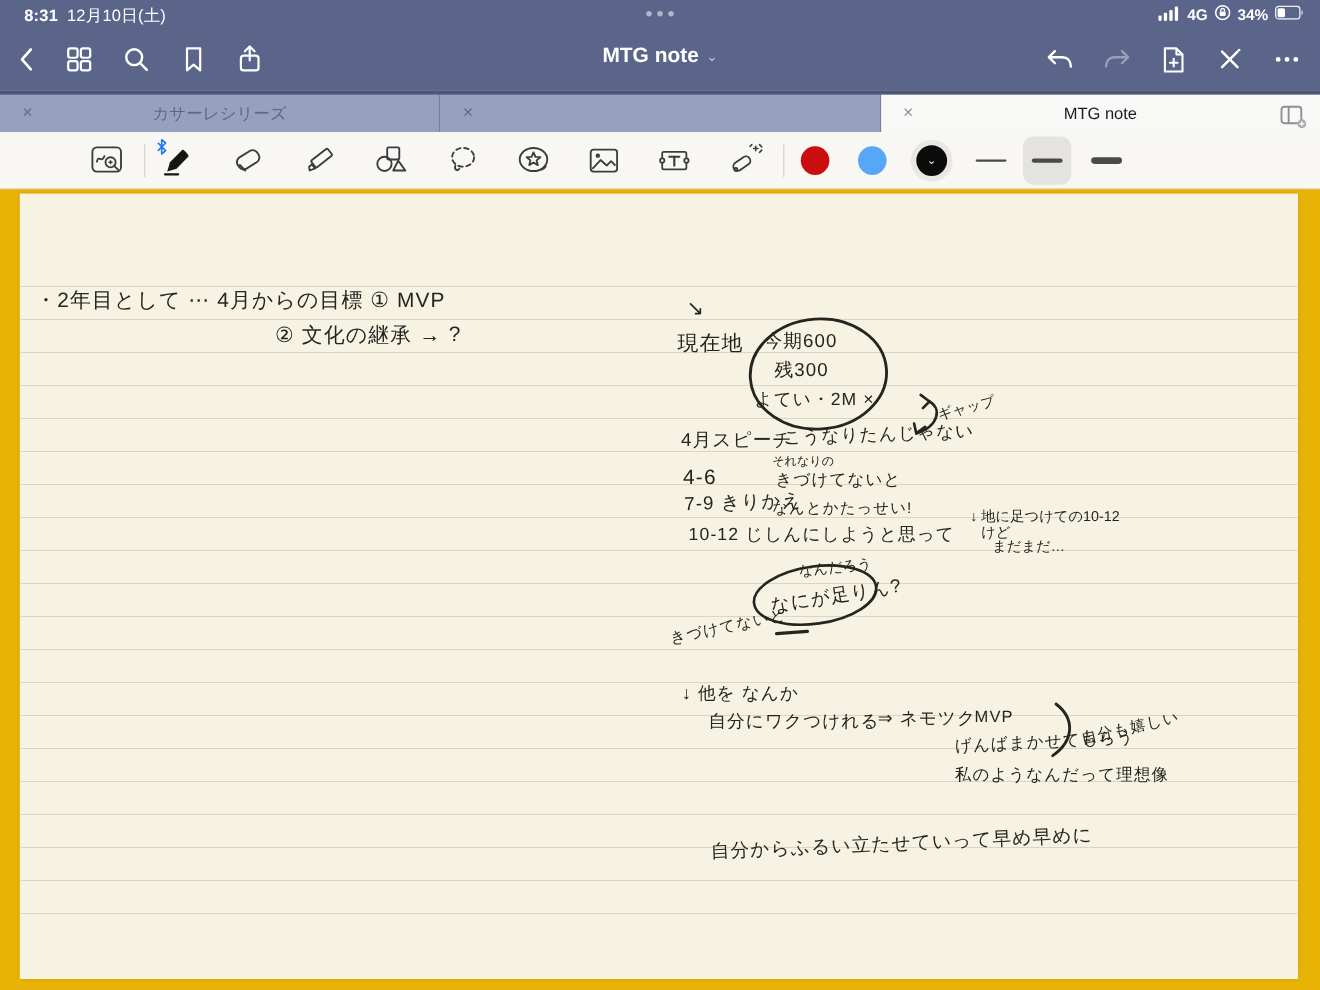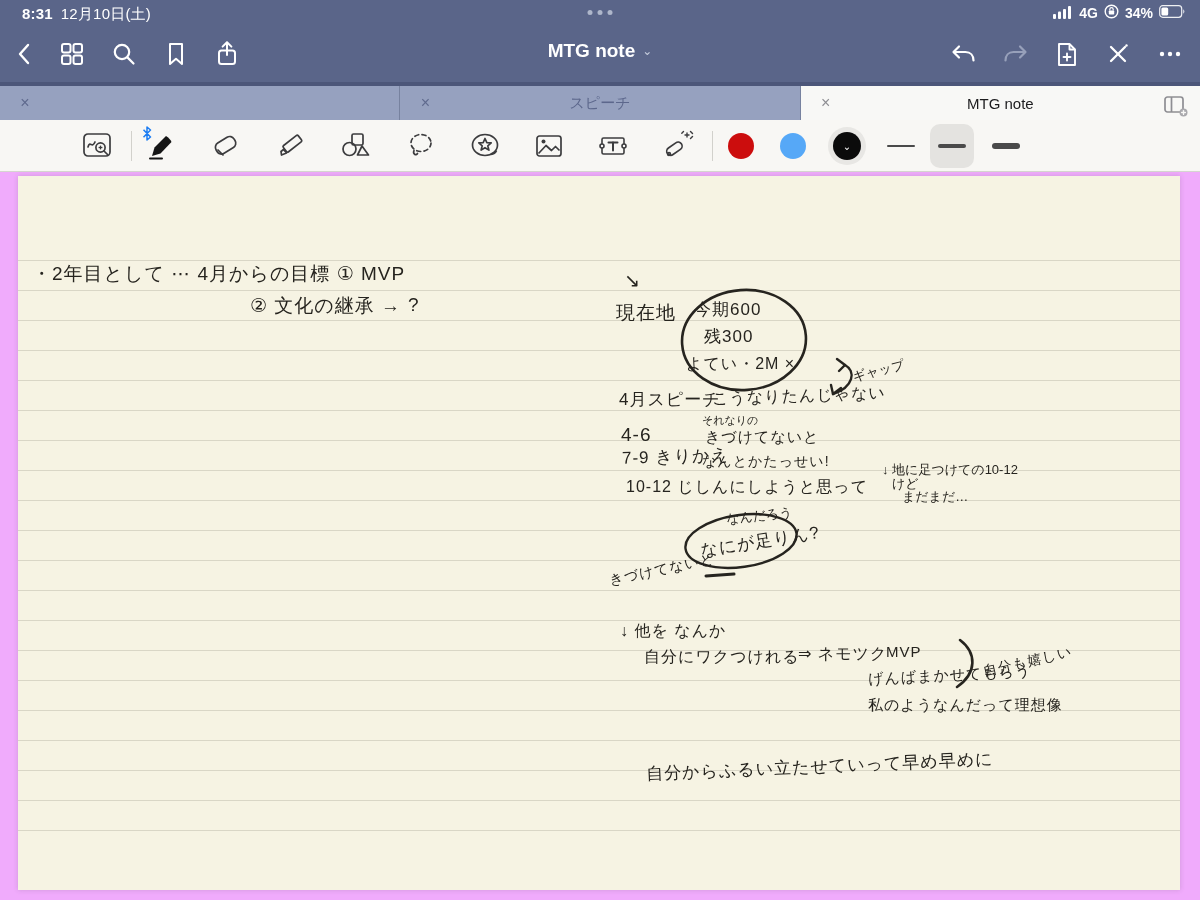--- a/index.html
+++ b/index.html
@@ -34,21 +34,21 @@
   .toolbar { position:absolute; left:0; top:120px; width:1200px; height:52px; background:#f8f7f4; border-bottom:1px solid #d6d5d0; }
   .tool { position:absolute; top:4px; width:44px; height:44px; display:flex; align-items:center; justify-content:center; cursor:pointer; border-radius:10px; }
   .tool.sel-bg { background:#e4e3e0; }
   .tb-divider { position:absolute; top:11px; width:1px; height:30px; background:#d2d1cc; }
   .color-dot { position:absolute; top:13px; width:26px; height:26px; border-radius:50%; cursor:pointer; }
   .color-black-wrap { position:absolute; top:7px; width:38px; height:38px; border-radius:50%; background:#e8e7e4; display:flex; align-items:center; justify-content:center; cursor:pointer; }
   .color-black-inner { width:28px; height:28px; border-radius:50%; background:#0b0b0b; display:flex; align-items:center; justify-content:center; color:#fff; font-size:10px; }
   .stroke-line { border-radius:3px; background:#4a4a4a; }
   .bt-badge { position:absolute; left:3px; top:2px; }
   
-  .canvas { position:absolute; left:0; top:172px; width:1200px; height:728px; background:#f0abfc; }
+  .canvas { position:absolute; left:0; top:172px; width:1200px; height:728px; background:#eab308; }
   .paper { position:absolute; left:18px; top:4px; width:1162px; height:714px; background:#f6f3e3; box-shadow:0 0 5px rgba(60,60,60,.18); }
   .ruled { position:absolute; left:0; top:84px; width:100%; height:572px;
     background:repeating-linear-gradient(to bottom, #d9d6c6 0 1px, transparent 1px 30px); }
   .ink { position:absolute; left:0; top:0; width:1200px; height:728px; pointer-events:none; }
   .hw { position:absolute; color:#26241f; font-size:19px; font-weight:500; white-space:nowrap; letter-spacing:1px; line-height:1; }
   .hw.small { font-size:13px; letter-spacing:0; }
   svg.overlay { position:absolute; left:0; top:0; }
 </style>
 </head>
 <body>
@@ -178,24 +178,24 @@
             <circle cx="21" cy="13" r="2.2"></circle>
           </g>
         </svg>
     </div>
   </div>
 </div>
 
 <div class="tabbar">
   <div class="tab inactive">
     <span class="close">×</span>
+    <span class="tlabel">カサーレシリーズ</span>
   </div>
   <div class="tab inactive">
     <span class="close">×</span>
-    <span class="tlabel">スピーチ</span>
   </div>
   <div class="tab active">
     <span class="close">×</span>
     <span class="tlabel">MTG note</span>
     <div class="tab-side-btn">
       <svg width="28" height="24" viewBox="0 0 28 24">
           <g fill="none" stroke="#8e8e93" stroke-width="1.7">
             <rect x="3" y="3" width="18" height="15" rx="2.5"></rect>
             <line x1="9.5" y1="3" x2="9.5" y2="18"></line>
           </g>

